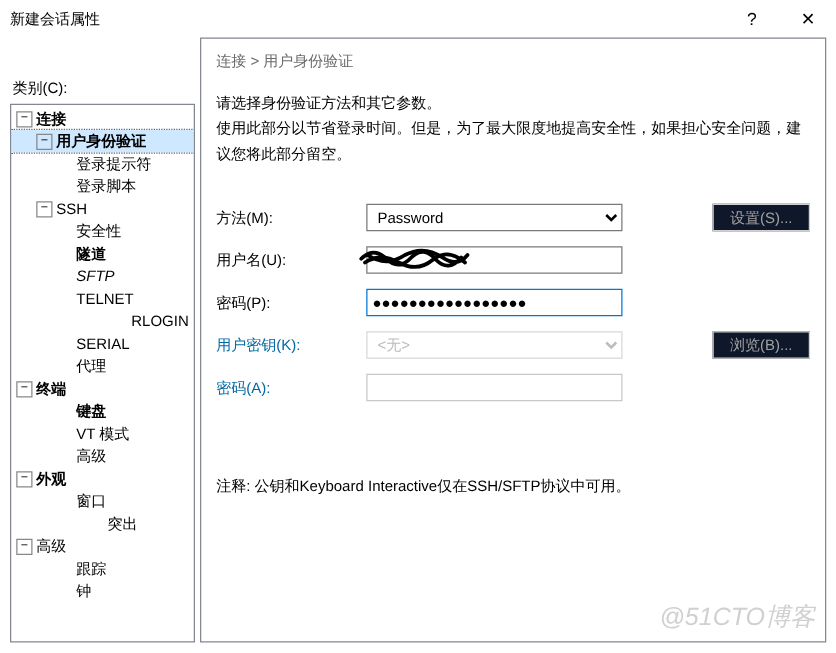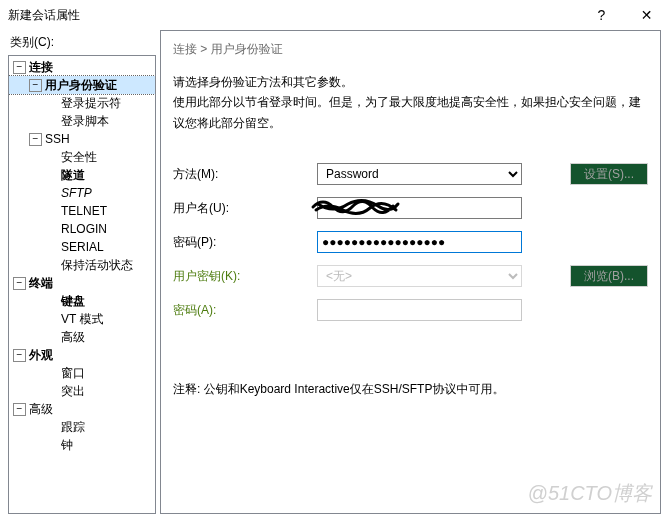--- a/index.html
+++ b/index.html
@@ -3,45 +3,45 @@
 <meta charset="utf-8">
 <style>
 * { box-sizing: border-box; font-family: "Microsoft YaHei", "Segoe UI", sans-serif; font-size: 12px; }
 body { margin: 0; padding: 0; background: #fff; color: #000; width: 669px; height: 522px; overflow: hidden; position: relative; }
 
 .titlebar { height: 30px; display: flex; align-items: center; padding: 0 0 0 8px; }
 .titlebar .title { flex: 1; }
 .titlebar .ctl { width: 45px; height: 30px; display: flex; align-items: center; justify-content: center; font-size: 14px; }
 
 .body { display: flex; padding: 0 8px 8px 8px; height: calc(522px - 30px); }
-.leftcol { width: 148px; display: flex; flex-direction: column; }
+.leftcol { width: 148px; display: flex; flex-direction: column; margin-top: 28px; }
 .leftlabel { padding: 4px 2px; }
 .tree { flex: 1; border: 1px solid #828790; background: #fff; overflow: hidden; padding: 2px 0; }
 .node { display: flex; align-items: center; height: 18px; padding-right: 4px; white-space: nowrap; cursor: default; }
 .tw { width: 13px; height: 13px; border: 1px solid #888; display: inline-flex; align-items: center; justify-content: center; font-size: 10px; line-height: 1; margin-right: 3px; color: #000; }
 .tw.empty { border: none; }
 .bold { font-weight: bold; }
 .sel { background: #cde8ff; outline: 1px dotted #666; }
 
 .rightcol { flex: 1; border: 1px solid #828790; margin-left: 4px; padding: 10px 12px; position: relative; }
 .crumb { color: #6b6b6b; margin-bottom: 14px; }
 .desc { line-height: 1.7; margin-bottom: 30px; }
 
-.row { display: flex; align-items: center; margin-bottom: 12px; gap: 24px; }
+.row { display: flex; align-items: center; margin-bottom: 12px; }
 .lbl { width: 120px; }
-.lbl.disabled { color: #4d7c0f; }
+.lbl.disabled { color: #0369a1; }
 .field { flex: 1; }
 select, input[type=text], input[type=password] { width: 205px; height: 22px; border: 1px solid #7a7a7a; padding: 1px 4px; background: #fff; font-family: inherit; }
 select.disabled, input.disabled { border-color: #c8c8c8; color: #a0a0a0; background: #fff; }
 input.focus { border: 1px solid #0078d7; outline: none; }
 .scribble { width: 205px; height: 22px; border: 1px solid #7a7a7a; position: relative; background: #fff; }
 .scribble svg { position: absolute; top: -6px; left: -10px; }
 
 .btn { width: 78px; height: 22px; border: 1px solid #adadad; background: #e1e1e1; text-align: center; line-height: 20px; margin-left: 20px; }
-.btn.disabled { color: #a0a0a0; background: #14532d; border-color: #d0d0d0; }
+.btn.disabled { color: #a0a0a0; background: #0f172a; border-color: #d0d0d0; }
 
 .note { margin-top: 60px; }
 
 .watermark { position: absolute; right: 8px; bottom: 6px; color: #d0d0d0; font-size: 20px; font-style: italic; pointer-events: none; }
 </style>
 </head>
 <body>
 
 <div class="titlebar">
   <span class="title">新建会话属性</span>
@@ -82,31 +82,31 @@
           <span class="bold">隧道</span>
         </div>
         <div class="node" style="padding-left: 36px; font-style: italic;">
           <span class="tw empty"></span>
           <span>SFTP</span>
         </div>
         <div class="node" style="padding-left: 36px;">
           <span class="tw empty"></span>
           <span>TELNET</span>
         </div>
-        <div class="node" style="padding-left: 36px;">
+        <div class="node" style="padding-left: 36px; justify-content: space-between;">
           <span class="tw empty"></span>
           <span>RLOGIN</span>
         </div>
         <div class="node" style="padding-left: 36px;">
           <span class="tw empty"></span>
           <span>SERIAL</span>
         </div>
         <div class="node" style="padding-left: 36px;">
           <span class="tw empty"></span>
-          <span>保持活动状态</span>
+          <span>代理</span>
         </div>
         <div class="node" style="padding-left: 4px;">
           <span class="tw">−</span>
           <span class="bold">终端</span>
         </div>
         <div class="node" style="padding-left: 36px;">
           <span class="tw empty"></span>
           <span class="bold">键盘</span>
         </div>
         <div class="node" style="padding-left: 36px;">
@@ -118,21 +118,21 @@
           <span>高级</span>
         </div>
         <div class="node" style="padding-left: 4px;">
           <span class="tw">−</span>
           <span class="bold">外观</span>
         </div>
         <div class="node" style="padding-left: 36px;">
           <span class="tw empty"></span>
           <span>窗口</span>
         </div>
-        <div class="node" style="padding-left: 36px;">
+        <div class="node" style="padding-left: 36px; flex-direction: column;">
           <span class="tw empty"></span>
           <span>突出</span>
         </div>
         <div class="node" style="padding-left: 4px;">
           <span class="tw">−</span>
           <span>高级</span>
         </div>
         <div class="node" style="padding-left: 36px;">
           <span class="tw empty"></span>
           <span>跟踪</span>

